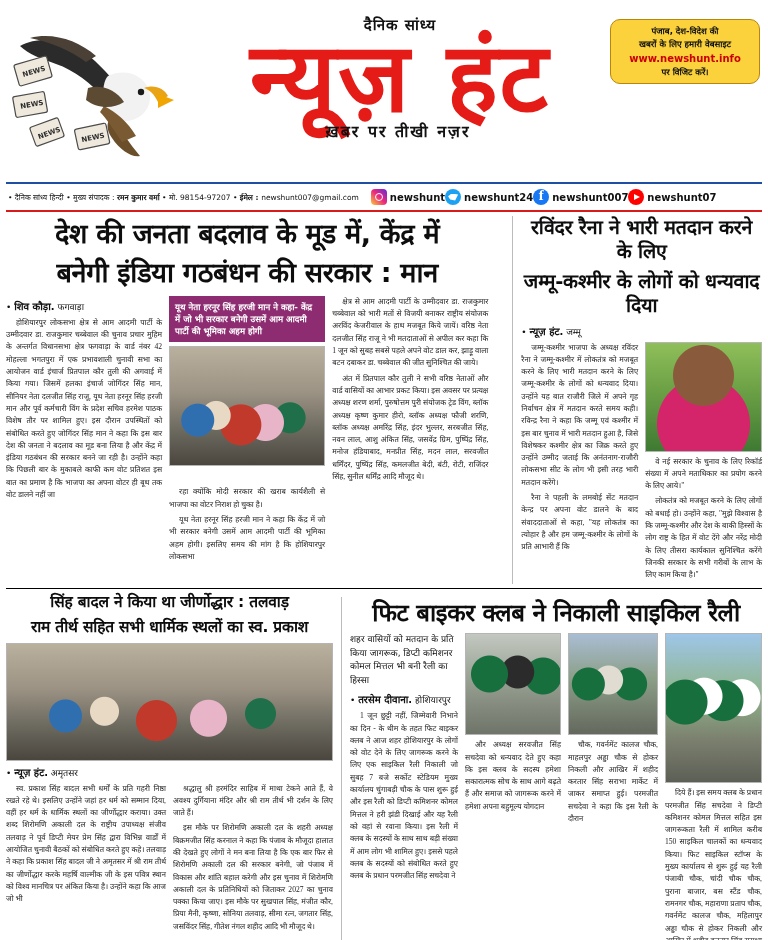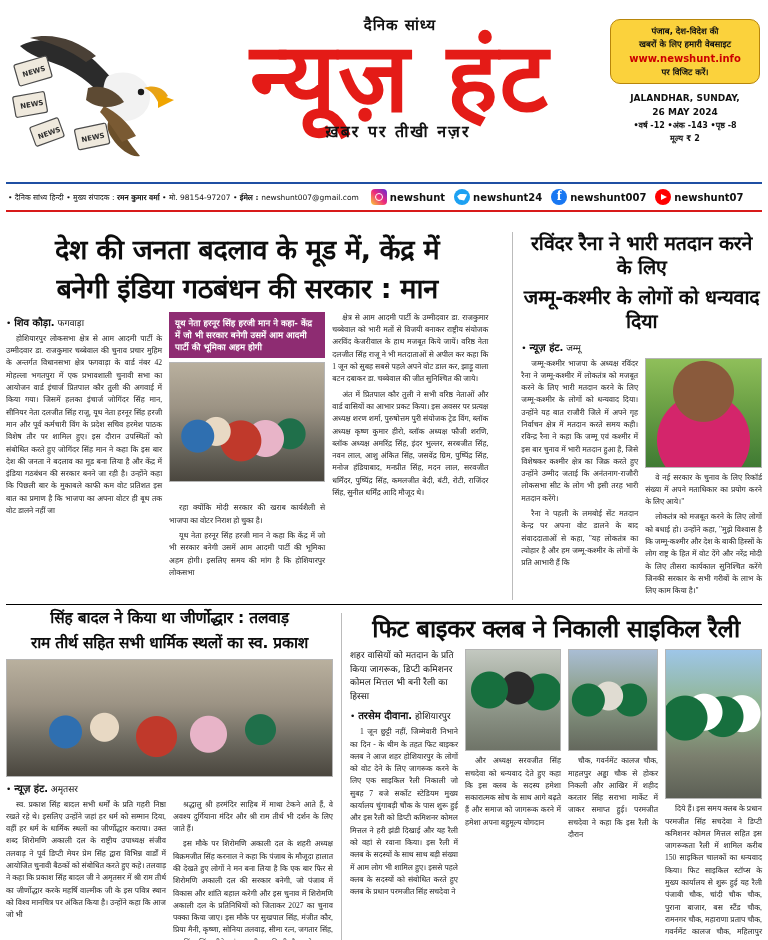--- a/index.html
+++ b/index.html
@@ -59,42 +59,42 @@
     position:relative;height:26px;margin:0 6px;
     border-top:2px solid #1f4fa3;border-bottom:2px solid #d81a1a;
     display:flex;align-items:center;text-align:right;
   }
   .imprint{
     font-family:"DejaVu Sans","Liberation Sans",sans-serif;
     font-size:7.5px;color:#111;white-space:nowrap;padding-left:2px;
     flex:0 0 auto;
   }
   .imprint b{font-weight:700;}
-  .social-list{display:flex;align-items:center;gap:9px;margin-left:12px;}
+  .social-list{display:flex;align-items:center;margin-left:12px;}
   .soc{display:flex;align-items:center;gap:3px;}
   .soc-ic{width:16px;height:16px;border-radius:4px;display:block;}
   .soc-lbl{
     font-family:"DejaVu Sans","Liberation Sans",sans-serif;
     font-size:10px;font-weight:700;color:#111;
   }
   .ic-instagram{background:linear-gradient(45deg,#f9ce34,#ee2a7b,#6228d7);position:relative;}
   .ic-instagram:after{content:"";position:absolute;left:4px;top:4px;width:8px;height:8px;border:1.6px solid #fff;border-radius:50%;box-sizing:border-box;}
   .ic-twitter{background:#1da1f2;border-radius:50%;position:relative;}
   .ic-twitter:after{content:"";position:absolute;left:3px;top:4.5px;width:10px;height:7px;background:#fff;clip-path:polygon(0 40%,35% 0,100% 15%,70% 100%,20% 85%);}
   .ic-facebook{background:#1877f2;border-radius:50%;position:relative;}
   .ic-facebook:after{content:"f";position:absolute;left:0;top:-2px;width:16px;text-align:center;color:#fff;font-family:"Liberation Serif",serif;font-weight:700;font-size:15px;}
   .ic-youtube{background:#ff0000;border-radius:50%;position:relative;}
   .ic-youtube:after{content:"";position:absolute;left:6px;top:4.5px;border-left:6px solid #fff;border-top:3.5px solid transparent;border-bottom:3.5px solid transparent;}
 
   
   .content{padding:0 6px;}
   .rule-h{border-top:1.5px solid #000;margin:4px 0;}
 
   
-  .lead-wrap{display:flex;gap:24px;padding-top:20px;}
+  .lead-wrap{display:flex;gap:24px;padding-top:4px;}
   .lead-left{width:503px;}
   .lead-right{width:251px;border-left:1px solid #bbb;padding-left:8px;}
 
   .hl-main{
     font-family:"DejaVu Sans","Liberation Sans",sans-serif;
     font-weight:700;font-size:27px;line-height:1.22;
     color:#0d0d0d;text-align:center;margin:2px 0 6px 0;
     letter-spacing:-0.3px;
   }
   .hl-sub{
@@ -223,26 +223,20 @@
       <div class="mast-tag">ख़बर पर तीखी नज़र</div>
     </div>
 
     <div class="mast-right">
       <div class="web-box">
         <div>पंजाब, देश-विदेश की</div>
         <div>खबरों के लिए हमारी वेबसाइट</div>
         <div class="url">www.newshunt.info</div>
         <div>पर विजिट करें।</div>
       </div>
-      <div class="mast-date">
-        <div>JALANDHAR, SUNDAY,</div>
-        <div>26 MAY 2024</div>
-        <div class="edline">•वर्ष -12  •अंक -143  •पृष्ठ -8</div>
-        <div class="edline">मूल्य ₹ 2</div>
-      </div>
     </div>
   </div>
 
   <div class="social-bar">
     <div class="imprint">
       <span>• दैनिक सांध्य हिन्दी • मुख्य संपादक : </span><b>रमन कुमार वर्मा</b><span> • मो. 98154-97207 • </span><b>ईमेल : </b><span>newshunt007@gmail.com</span>
     </div>
     <div class="social-list">
       <div class="soc">
         <span class="soc-ic ic-instagram"></span>

